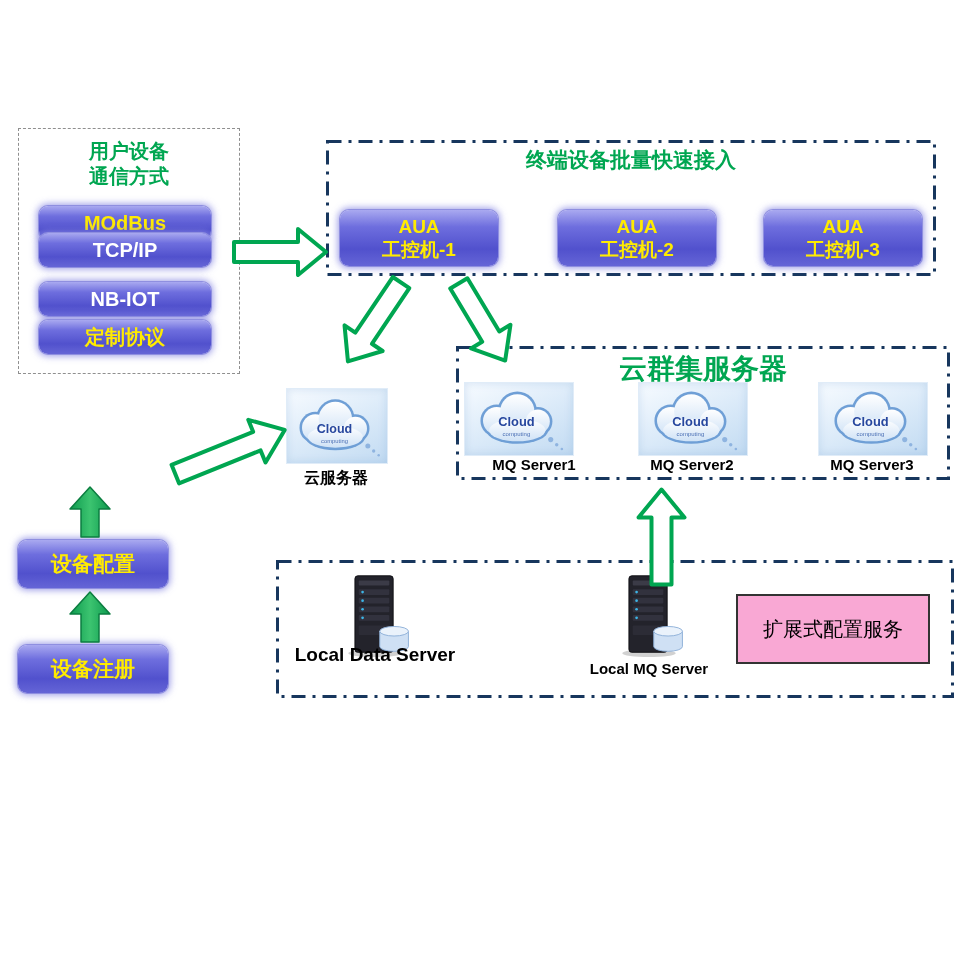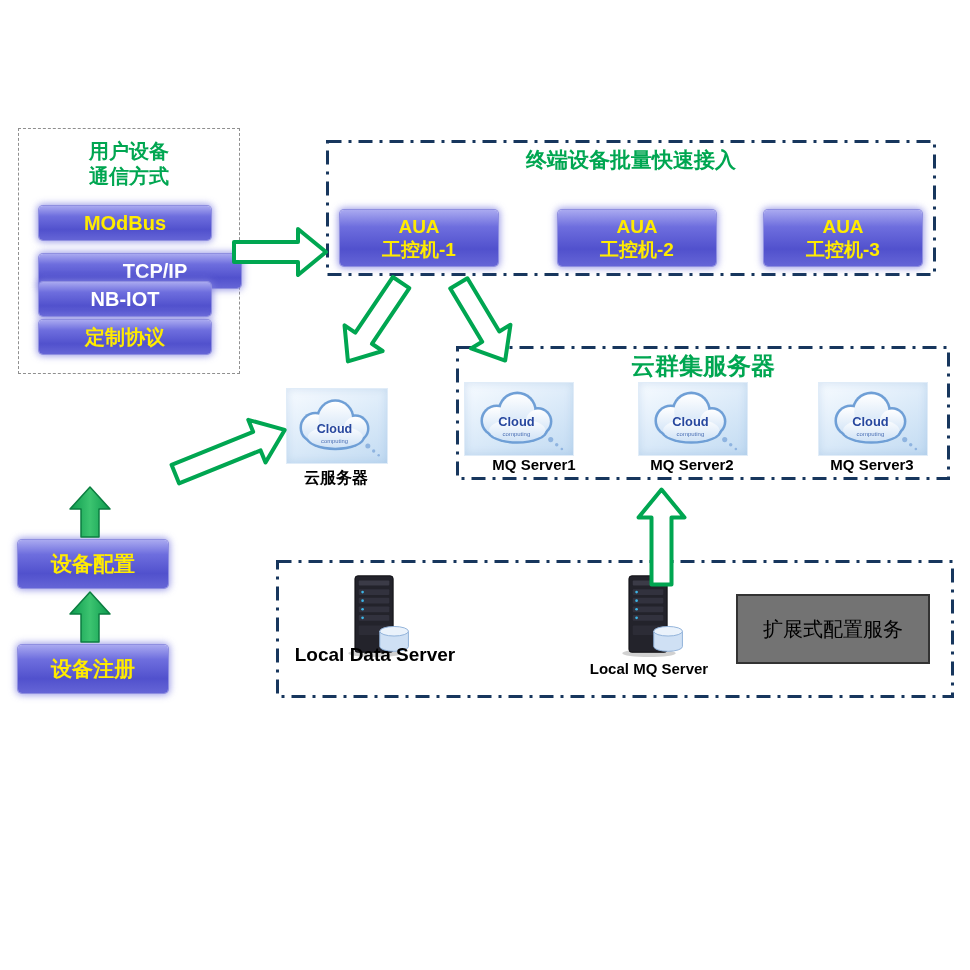--- a/index.html
+++ b/index.html
@@ -9,21 +9,21 @@
   }
   .panel { position:absolute; }
   .panel > svg.pborder { position:absolute; left:0; top:0; }
   #user-panel {
     position:absolute; left:18px; top:128px; width:222px; height:246px;
     border:1px dashed #8f8f8f; background:#ffffff; box-sizing:border-box;
   }
   .green-title { color:#00a651; font-weight:bold; text-align:center; position:absolute; }
   .purple-btn {
     position:absolute; display:flex; align-items:center; justify-content:center;
-    text-align:center; border-radius:4px;
+    text-align:center; border-radius:9px;
     background:linear-gradient(180deg,#a9a9f0 0%,#6e6ede 30%,#5151cd 70%,#6565d6 100%);
     box-shadow:0 0 0 1px #8f8fe0, 0 0 7px 2px rgba(130,130,225,0.8);
     font-weight:bold;
   }
   .txt-yellow { color:#ffeb00; }
   .comm-btn { left:20px; width:172px; height:34px; font-size:20px; }
   .aua-node { width:158px; height:56px; top:70px; }
   .node-label2 { line-height:1.22; font-size:19px; color:#ffeb00; font-weight:bold; }
   .node-label2 span { display:block; }
   .wf-btn { left:18px; width:150px; height:48px; font-size:21px; }
@@ -31,21 +31,21 @@
   .cloud-tile {
     position:absolute;
     background:linear-gradient(155deg,#f7fbff 0%,#dcebf9 50%,#c2dbf2 100%);
     border:1px solid #e0ecf8; box-shadow:inset 0 0 8px rgba(120,160,210,0.28);
   }
   .cloud-tile svg { display:block; width:100%; height:100%; }
   svg.abs { position:absolute; overflow:visible; }
   .arrow-big polygon { fill:#ffffff; stroke:#00a651; stroke-width:4; stroke-linejoin:round; }
   .arrow-small polygon { fill:url(#greenFill); stroke:#0b7d40; stroke-width:1.5; stroke-linejoin:round; }
   .note-box {
-    position:absolute; border:2px solid #333; background:#737373;
+    position:absolute; border:2px solid #333; background:#f9a8d4;
     display:flex; flex-direction:column; justify-content:center; align-items:center;
     font-size:20px; color:#000; line-height:1.5;
   }
 </style>
 </head>
 <body>
 
 <div id="canvas">
 
   <svg width="0" height="0" style="position:absolute" aria-hidden="true">
@@ -100,21 +100,21 @@
       </symbol>
     </defs>
   </svg>
 
   <div id="user-panel">
     <div class="green-title" style="left:0; top:10px; width:100%; font-size:20px; line-height:1.25;">
       <div>用户设备</div>
       <div>通信方式</div>
     </div>
     <div class="purple-btn comm-btn" style="top: 77px; color: rgb(255, 235, 0);">MOdBus</div>
-    <div class="purple-btn comm-btn" style="top: 125px; color: rgb(255, 255, 255); padding-left: 30px;">TCP/IP</div>
+    <div class="purple-btn comm-btn" style="top: 104px; color: rgb(255, 255, 255);">TCP/IP</div>
     <div class="purple-btn comm-btn" style="top: 153px; color: rgb(255, 255, 255);">NB-IOT</div>
     <div class="purple-btn comm-btn" style="top: 191px; color: rgb(255, 235, 0);">定制协议</div>
   </div>
 
   <div class="panel" id="terminal-panel" style="left:326px; top:140px; width:610px; height:136px;">
     <svg class="pborder" width="610" height="136">
       <rect x="1.5" y="1.5" width="607" height="133" fill="none" stroke="#17365d" stroke-width="3" stroke-dasharray="14 7 3 7"></rect>
     </svg>
     <div class="green-title" style="left:0; top:6px; width:100%; font-size:21px;">终端设备批量快速接入</div>
     <div class="purple-btn aua-node" style="left:14px;">
@@ -141,21 +141,21 @@
     <svg viewBox="0 0 120 84">
         <use href="#cloud-sym"></use>
       </svg>
   </div>
   <div class="black-label" style="left:276px; top:468px; width:120px;">云服务器</div>
 
   <div class="panel" id="cluster-panel" style="left:456px; top:346px; width:494px; height:134px;">
     <svg class="pborder" width="494" height="134">
       <rect x="1.5" y="1.5" width="491" height="131" fill="none" stroke="#17365d" stroke-width="3" stroke-dasharray="14 7 3 7"></rect>
     </svg>
-    <div class="green-title" style="left:0; top:4px; width:100%; font-size:24px;">云群集服务器</div>
+    <div class="green-title" style="left:0; top:4px; width:100%; font-size:28px;">云群集服务器</div>
 
     <div class="cloud-tile" style="left:8px; top:36px; width:108px; height:72px;">
       <svg viewBox="0 0 120 84">
           <use href="#cloud-sym"></use>
         </svg>
     </div>
     <div class="cloud-tile" style="left:182px; top:36px; width:108px; height:72px;">
       <svg viewBox="0 0 120 84">
           <use href="#cloud-sym"></use>
         </svg>

